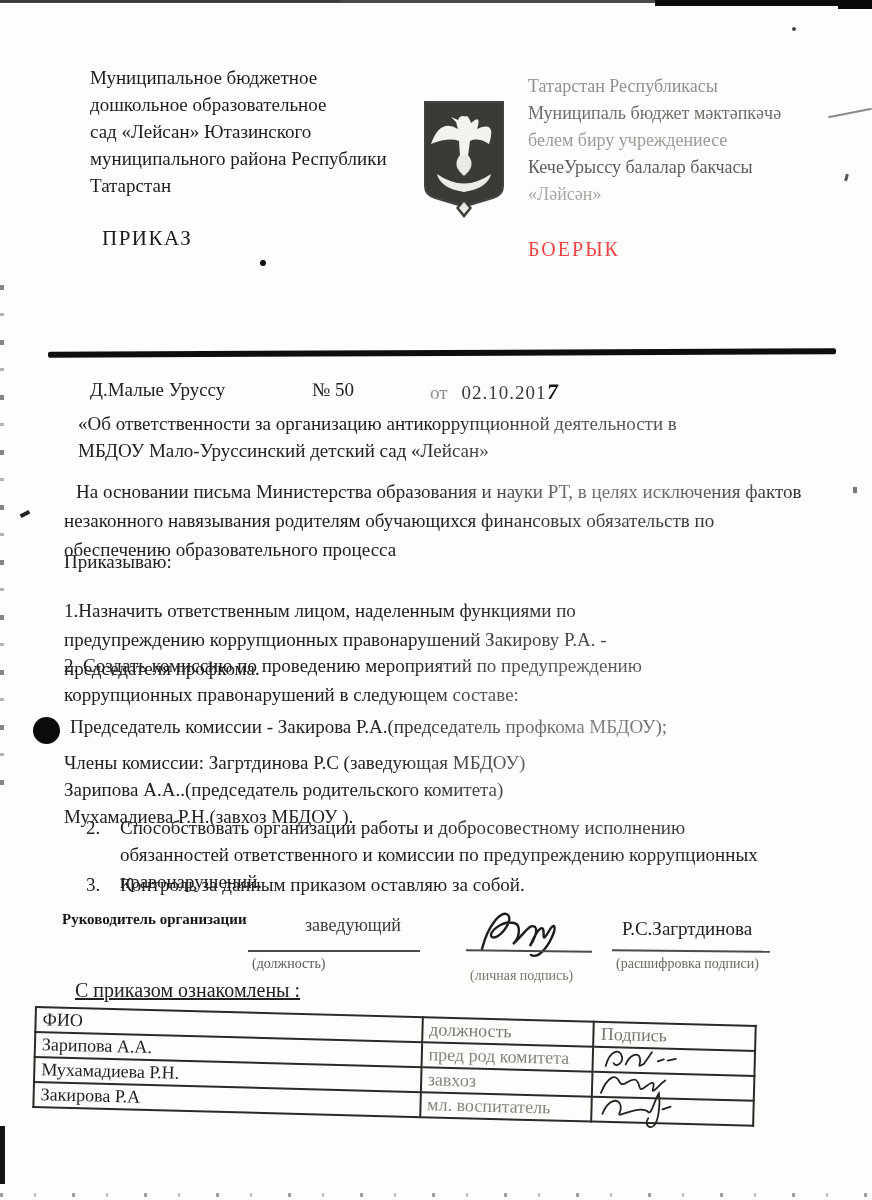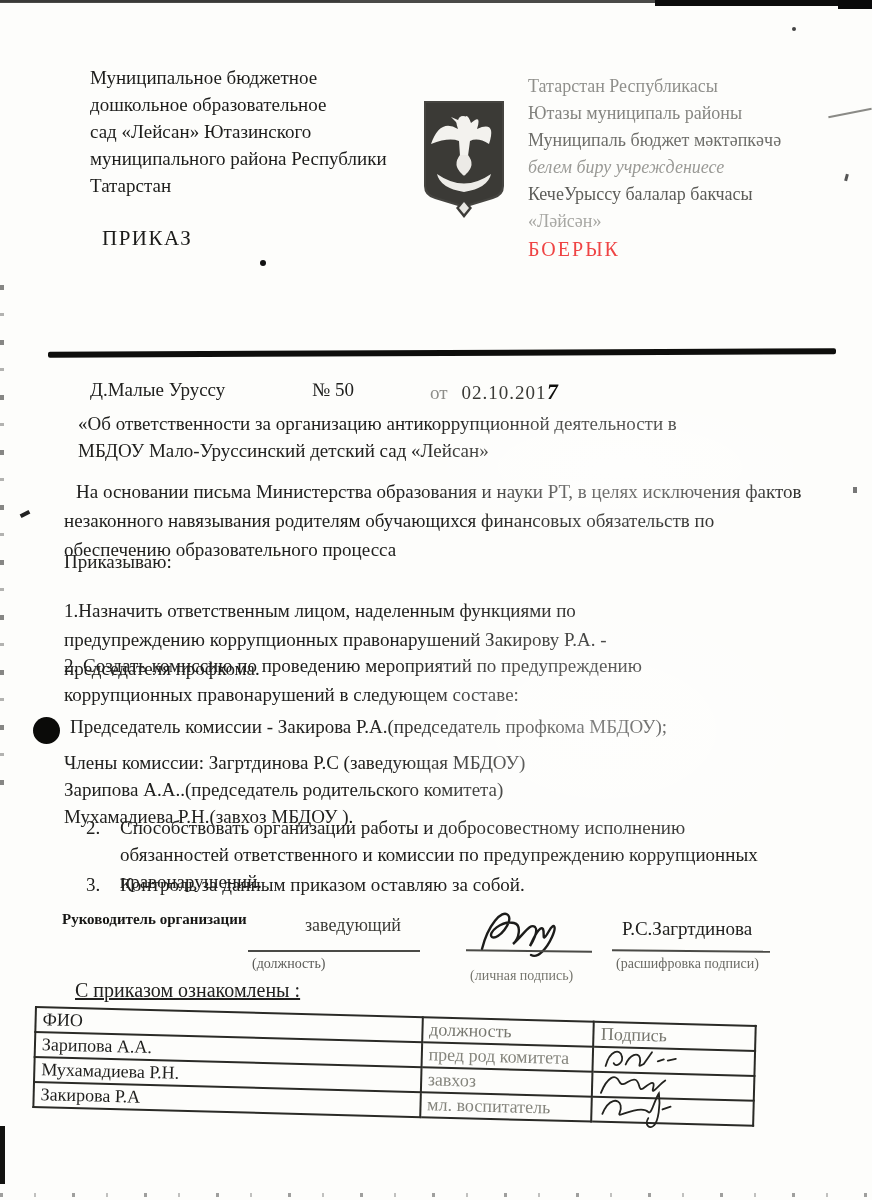--- a/index.html
+++ b/index.html
@@ -35,21 +35,21 @@
   .fade1 { left:400px; top:392px; width:440px; height:150px;
     background:radial-gradient(ellipse at center, rgba(255,255,255,.55) 0%, rgba(255,255,255,0) 72%); }
   .fade2 { left:370px; top:585px; width:470px; height:290px;
     background:radial-gradient(ellipse at center, rgba(255,255,255,.45) 0%, rgba(255,255,255,0) 75%); }
 
   
   .hdr-left { left:90px; top:64px; width:345px; font-size:19px; line-height:27px; color:#1d1d1b; }
   .hdr-title-left { left:90px; top:226px; font-size:21px; letter-spacing:1.5px; color:#1b1b19;margin-left:12px; }
   .hdr-right { left:528px; top:73px; width:320px; font-size:18px; line-height:27px; }
   .hdr-right .l0 { color:#8f8f8b; } .hdr-right .l1 { color:#858581; }
-  .hdr-right .l2 { color:#6e6e6a; } .hdr-right .l3 { color:#9a9a96;font-style:italic; }
+  .hdr-right .l2 { color:#6e6e6a; } .hdr-right .l3 { color:#9a9a96; }
   .hdr-right .l4 { color:#5c5c58; } .hdr-right .l5 { color:#a8a8a4; }
   .hdr-title-right { left:528px; top:238px; font-size:20px; letter-spacing:2px; color:#ef4444; }
 
   .emblem { left:418px; top:98px; width:92px; height:122px; }
 
   
   .rule { left:48px; top:350px; width:788px; height:6px; background:#0e0e0c; transform:rotate(-0.25deg); border-radius:2px; }
   .meta-place { left:90px; top:379px; font-size:19px; }
   .meta-number { left:312px; top:379px; font-size:19px; }
   .meta-date { left:430px; top:379px; font-size:19px; }
@@ -139,21 +139,20 @@
 
       <path d="M19 76 Q46 95 73 76 Q70 90 46 94 Q22 90 19 76 Z" fill="#edece8"></path>
 
       <path d="M46 101 L54 110 L46 120 L38 110 Z" fill="#3d3c38"></path>
       <path d="M46 104 L51 110 L46 116 L41 110 Z" fill="#e8e7e3"></path>
     </svg>
   </div>
 
   <div class="abs hdr-right">
     <div class="l0">Татарстан Республикасы</div>
-    <div class="l1">Ютазы муниципаль районы</div>
     <div class="l2">Муниципаль бюджет мәктәпкәчә</div>
     <div class="l3">белем биру учреждениесе</div>
     <div class="l4">КечеУрыссу балалар бакчасы</div>
     <div class="l5">«Ләйсән»</div>
   </div>
   <div class="abs hdr-title-right">БОЕРЫК</div>
 
   <div class="abs rule"></div>
 
   <div class="abs meta-place">Д.Малые Уруссу</div>

